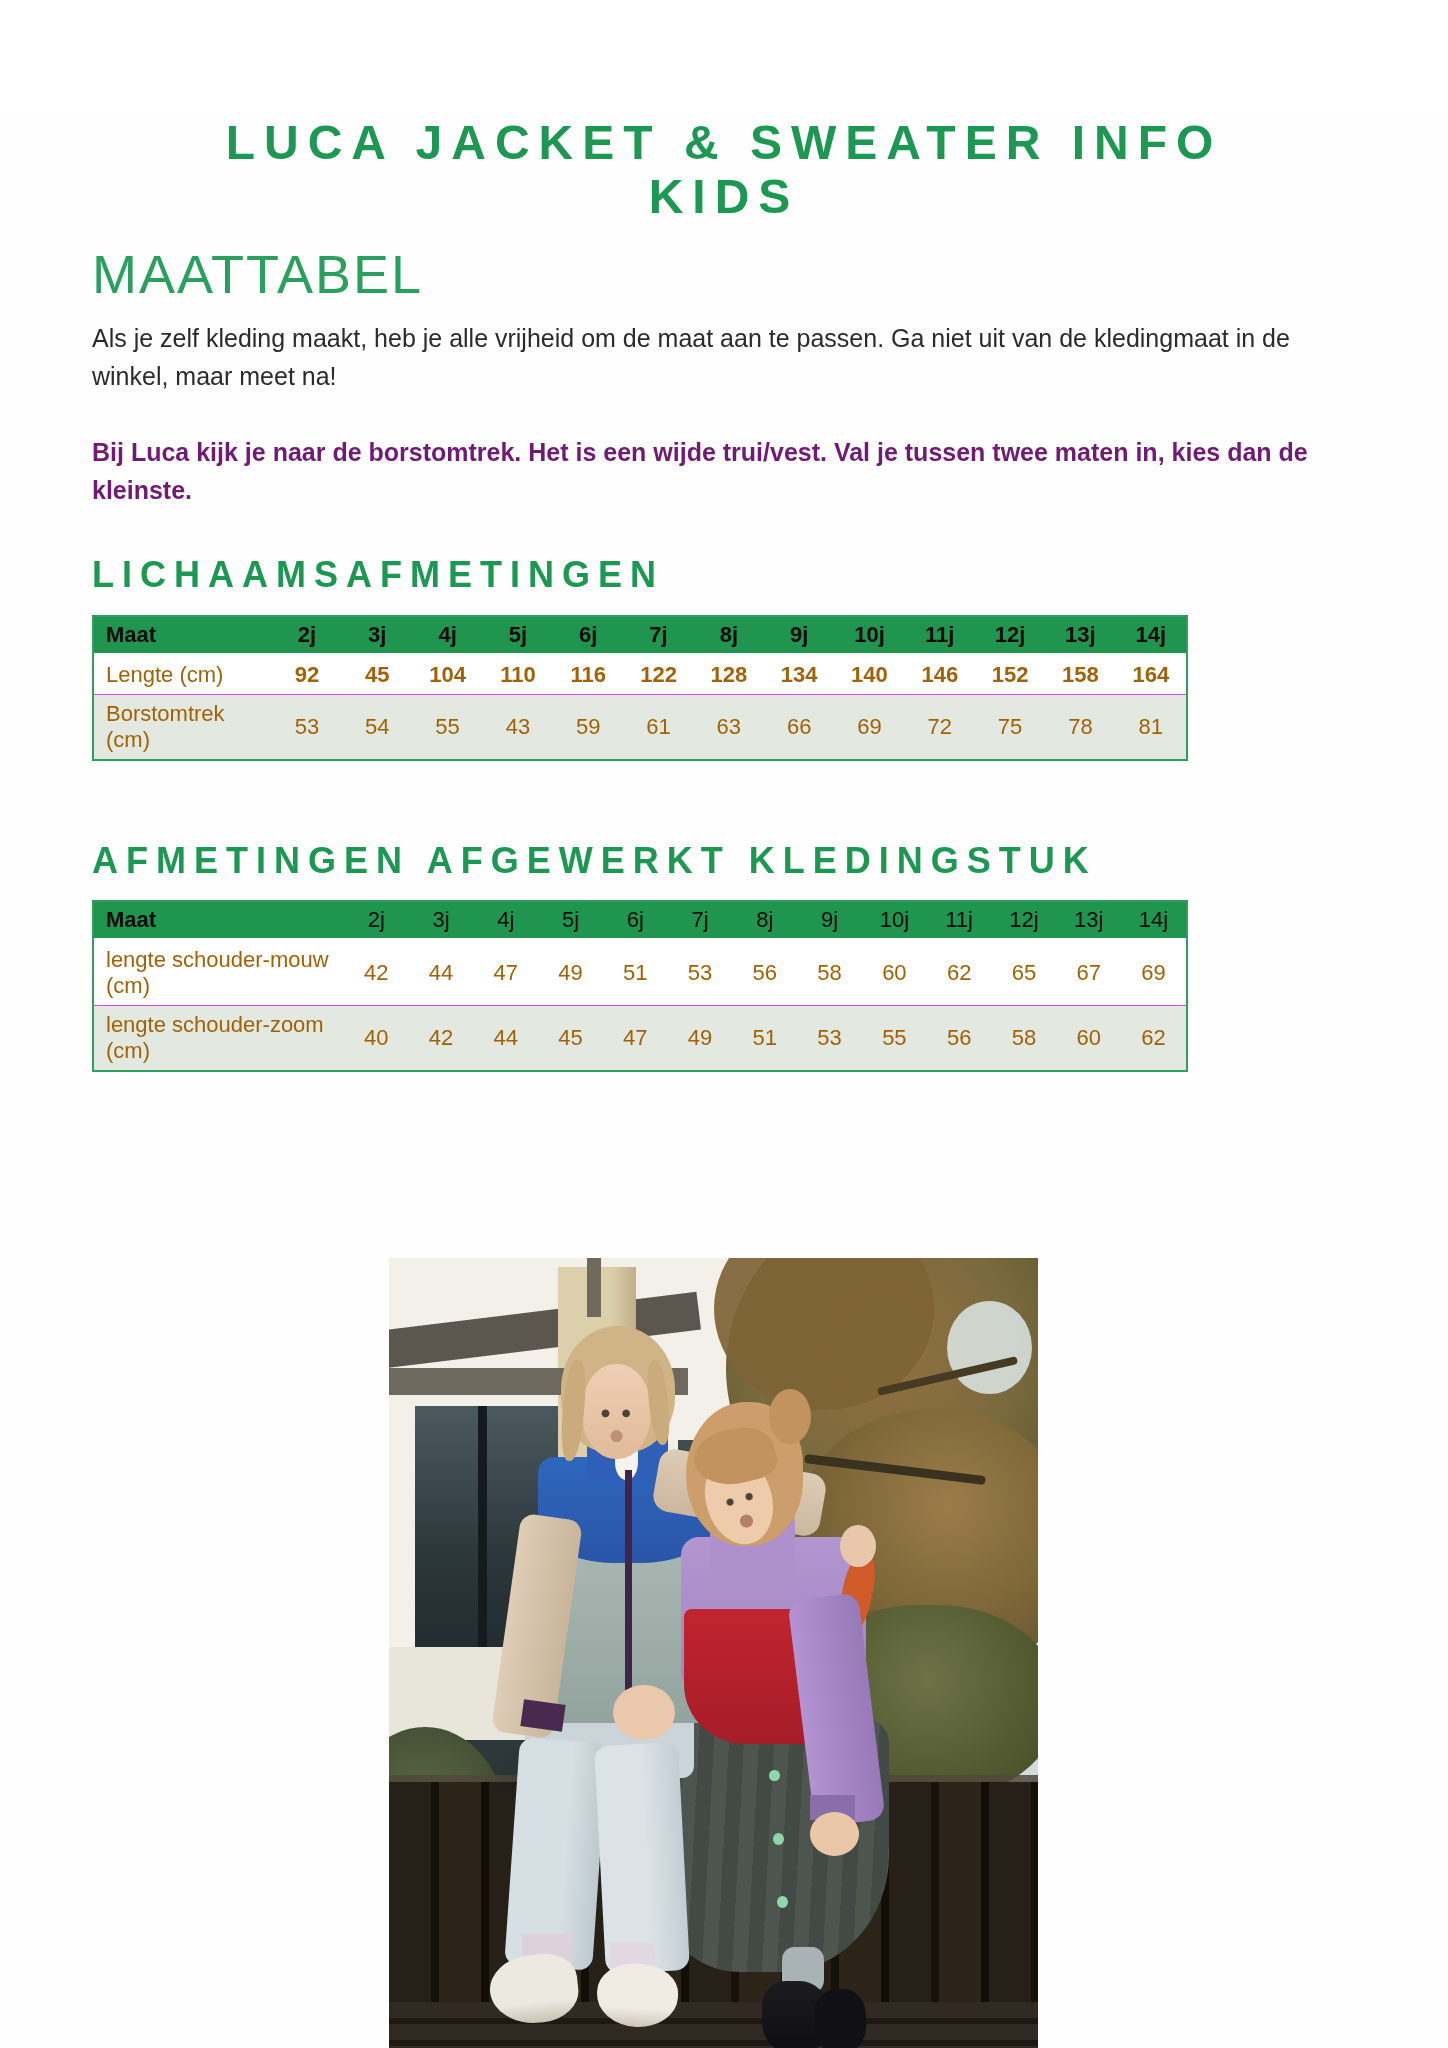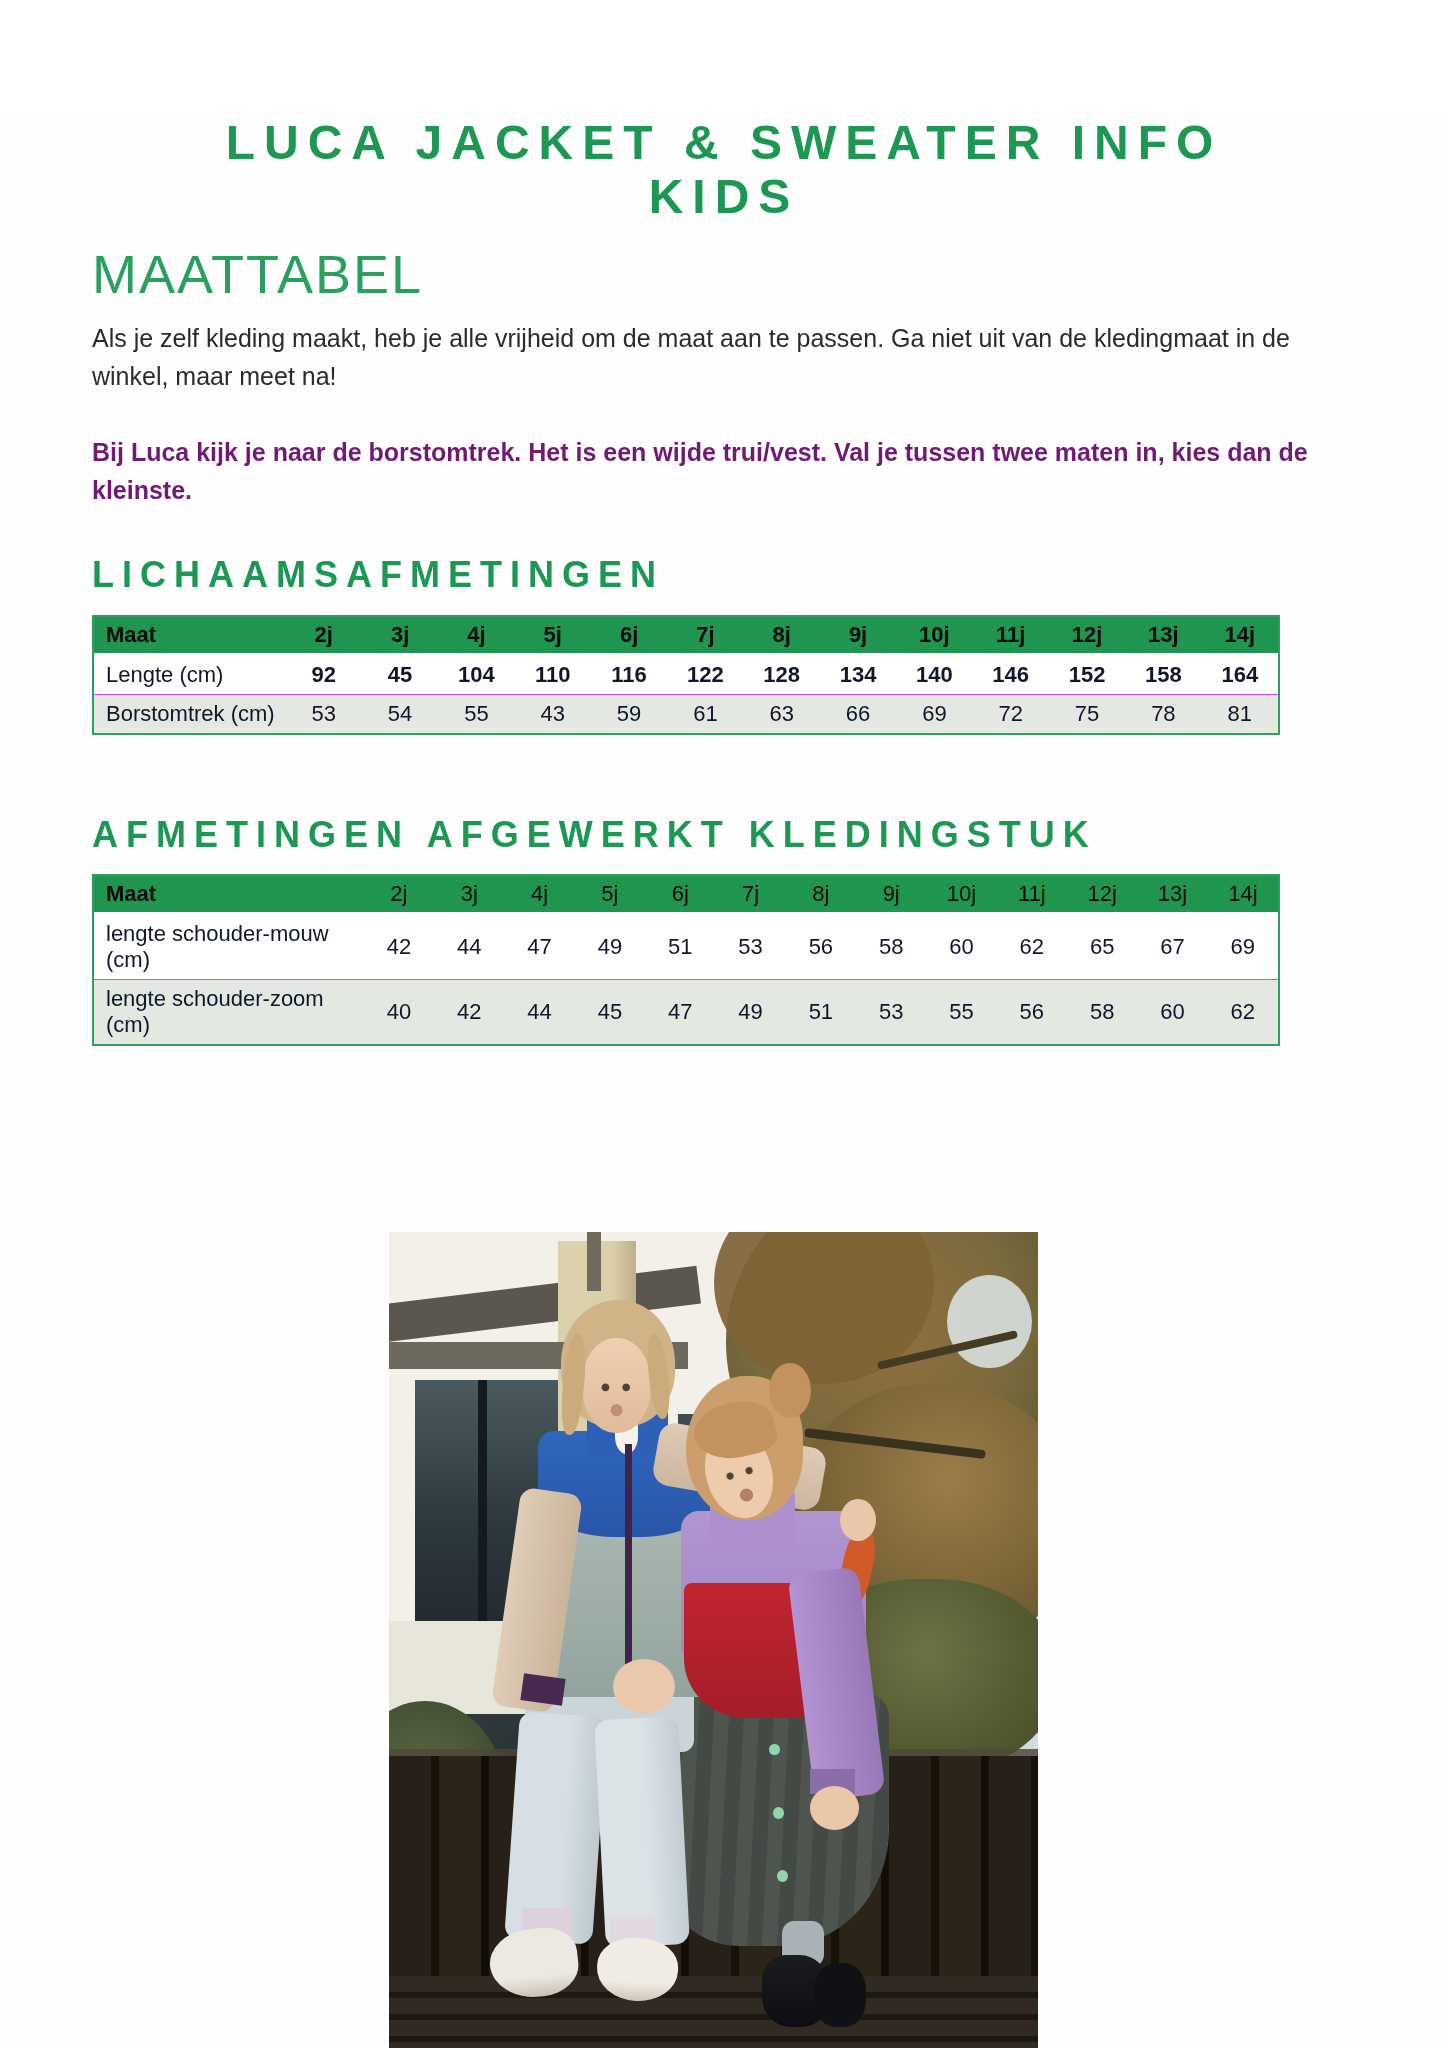--- a/index.html
+++ b/index.html
@@ -12,26 +12,26 @@
   .title{margin:116px 40px 0;text-align:center;color:#1d9853;font-weight:700;
          font-size:48px;line-height:1.13;letter-spacing:9px;}
   .title span{display:block;}
   .content{padding-left:92px;padding-right:90px;}
   .h-maattabel{margin:22px 0 0;font-size:54px;font-weight:400;letter-spacing:2px;
                color:#2aa05e;line-height:1.05;}
   .para{margin:16px 0 0;font-size:25px;line-height:1.52;color:#2b2b2b;max-width:1230px;}
   .para.bold{margin-top:38px;font-weight:700;color:#701a75;max-width:1305px;}
   .sec{margin:46px 0 0;font-size:36px;font-weight:700;letter-spacing:8px;color:#1d9853;line-height:1.1;}
   .sec.sec2{margin-top:80px;}
-  table.t{margin-top:20px;width:1188px;border-collapse:separate;border-spacing:0;
+  table.t{margin-top:20px;width:1096px;border-collapse:separate;border-spacing:0;
           border:2px solid #2f9e5f;font-size:22px;table-layout:fixed;}
   .t thead th{background:#20954f;color:#0b0b0b;font-weight:700;text-align:center;
               padding:5px 2px;border-bottom:3px solid #ffffff;}
   .t thead th.label-col{text-align:left;padding-left:12px;}
-  .t td{text-align:center;padding:6px 2px;color:#0f172a;background:#ffffff;}
+  .t td{text-align:center;padding:6px 2px;color:#a16207;background:#ffffff;}
   .t td.label-col{text-align:left;padding-left:12px;}
   .t tbody tr:nth-child(2) td{background:#e3e9e0;border-top:1px solid #d946ef;}
   .t1 .label-col{width:15%;}
   .t2 .label-col{width:21.6%;}
   .t1 tbody tr:first-child td:not(.label-col){font-weight:700;}
   .t2 thead th:not(.label-col){font-weight:400;}
 
   
   .photo{position:relative;margin:186px 0 0 297px;width:649px;height:845px;overflow:hidden;
          background:linear-gradient(180deg,#e4eceb 0%,#d9e5e5 35%,#d0dcdd 60%,#cdd9da 100%);}

